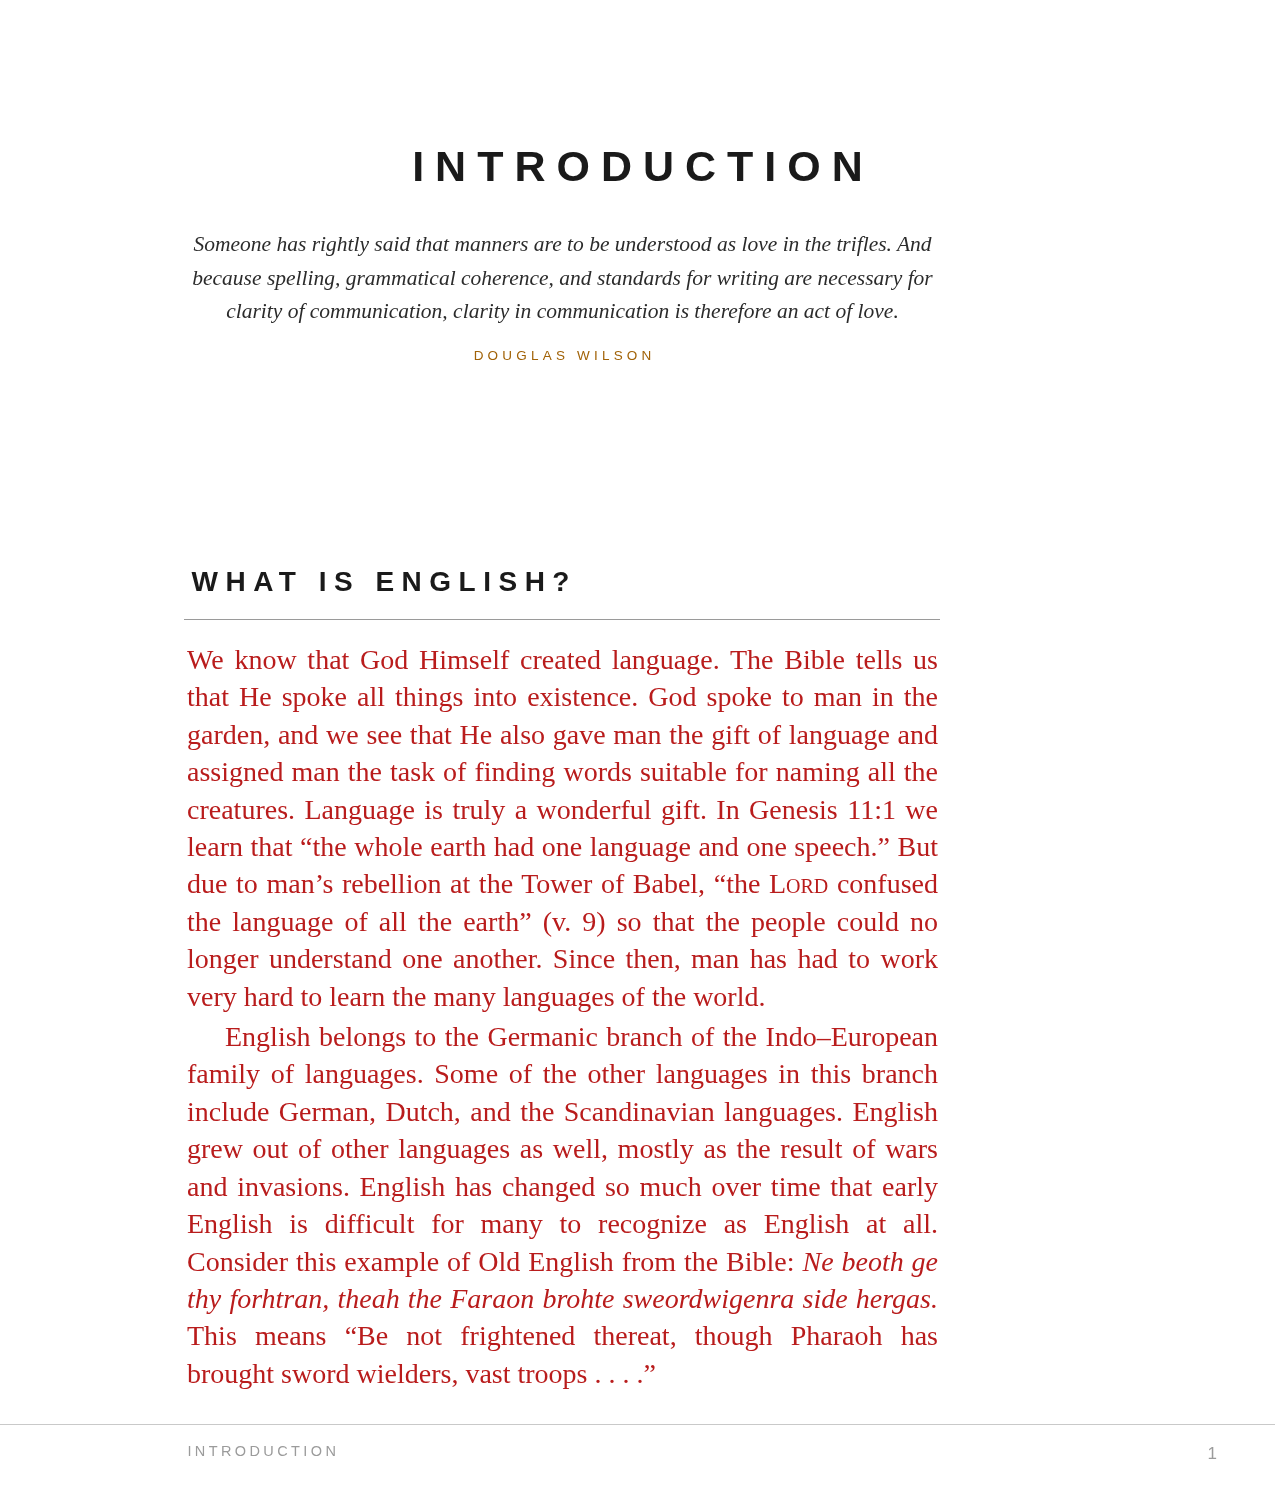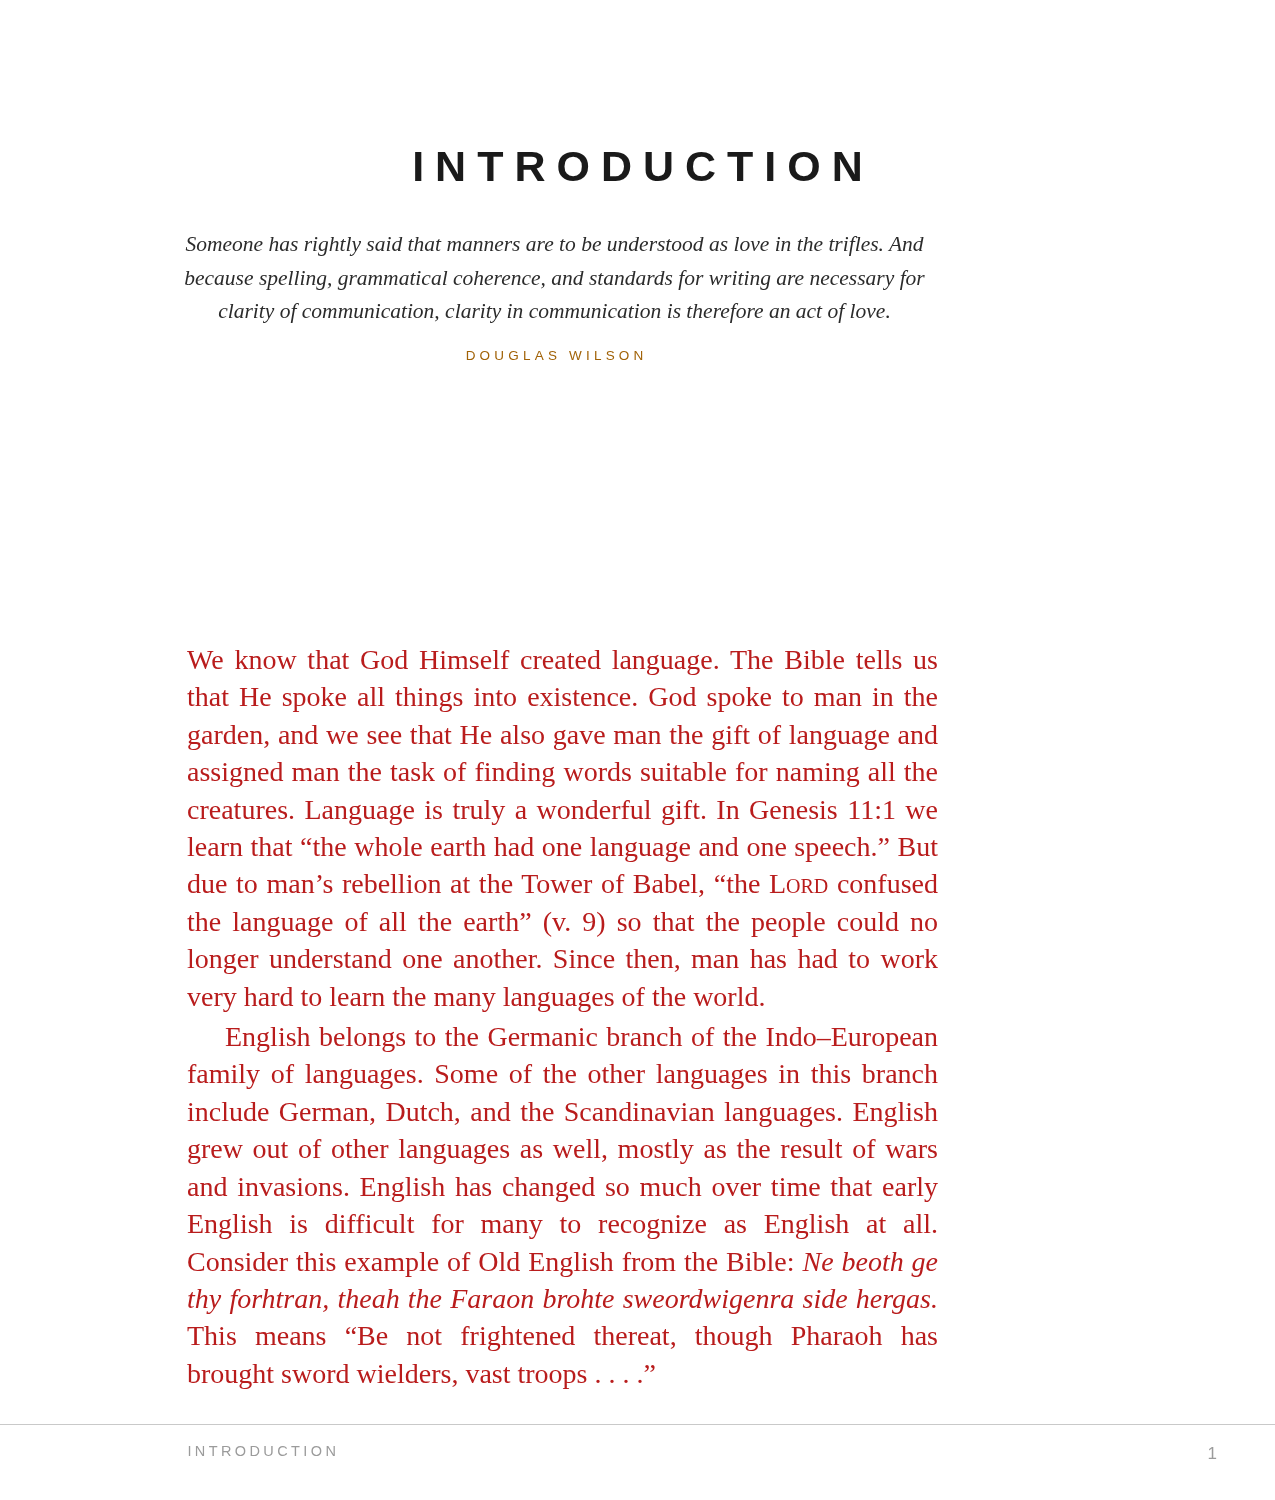--- a/index.html
+++ b/index.html
@@ -30,21 +30,21 @@
     font-weight: 700;
     letter-spacing: 11px;
     text-indent: 11px;
     color: #1a1a1a;
     line-height: 1;
   }
 
   
   .epigraph {
     position: absolute;
-    left: 182px;
+    left: 190px;
     width: 745px;
     top: 228px;
     text-align: center;
   }
 
   .epigraph-quote {
     font-family: "Liberation Serif", "DejaVu Serif", serif;
     font-style: italic;
     font-size: 21.5px;
     line-height: 33.5px;
@@ -167,20 +167,24 @@
 
 <div class="page">
 
   <h1 class="chapter-title">INTRODUCTION</h1>
 
   <div class="epigraph">
     <p class="epigraph-quote">Someone has rightly said that manners are to be understood as love in the trifles. And because spelling, grammatical coherence, and standards for writing are necessary for clarity of communication, clarity in communication is therefore an act of love.</p>
     <div class="epigraph-attribution">DOUGLAS WILSON</div>
   </div>
 
+  <div class="section-block">
+    <h2 class="section-heading">WHAT IS ENGLISH?</h2>
+    <div class="section-rule"></div>
+  </div>
 
   <div class="body-copy">
     <p><span>We know that God Himself created language. The Bible tells us that He spoke all things into existence. God spoke to man in the garden, and we see that He also gave man the gift of language and assigned man the task of finding words suitable for naming all the creatures. Language is truly a wonderful gift. In Genesis 11:1 we learn that “the whole earth had one language and one speech.” But due to man’s rebellion at the Tower of Babel, “the </span><span class="smallcaps">Lord</span><span> confused the language of all the earth” (v. 9) so that the people could no longer understand one another. Since then, man has had to work very hard to learn the many languages of the world.</span></p>
 
     <p class="indented"><span>English belongs to the Germanic branch of the Indo–European family of languages. Some of the other languages in this branch include German, Dutch, and the Scandinavian languages. English grew out of other languages as well, mostly as the result of wars and invasions. English has changed so much over time that early English is difficult for many to recognize as English at all. Consider this example of Old English from the Bible: </span><span class="oe">Ne beoth ge thy forhtran, theah the Faraon brohte sweordwigenra side hergas.</span><span> This means “Be not frightened thereat, though Pharaoh has brought sword wielders, vast troops . . . .”</span></p>
   </div>
 
   <div class="footer-rule"></div>
 
   <div class="footer">

